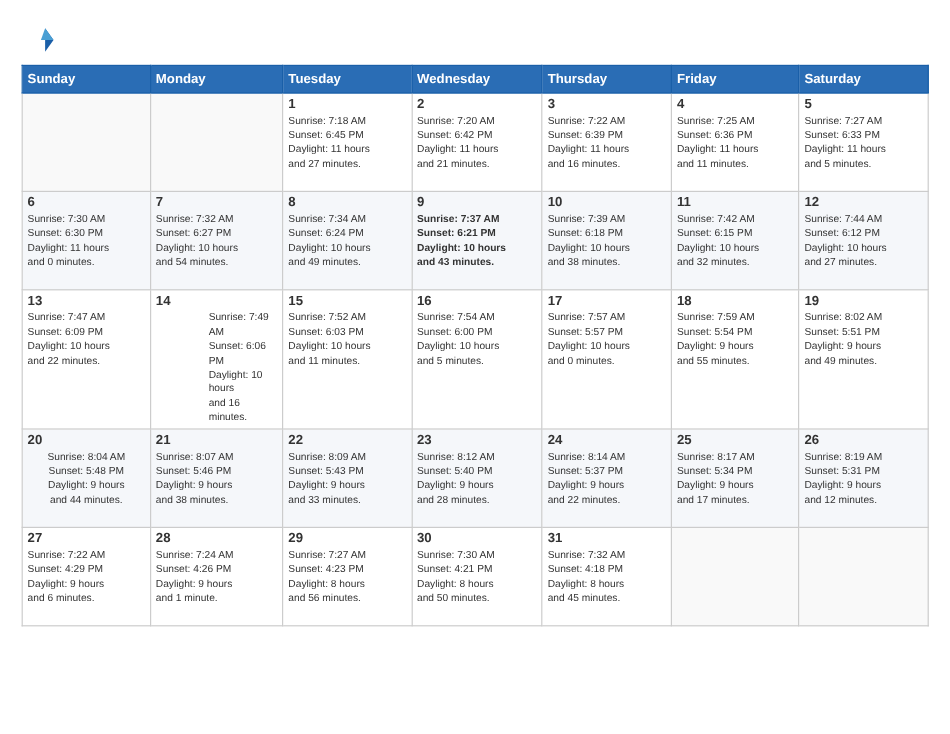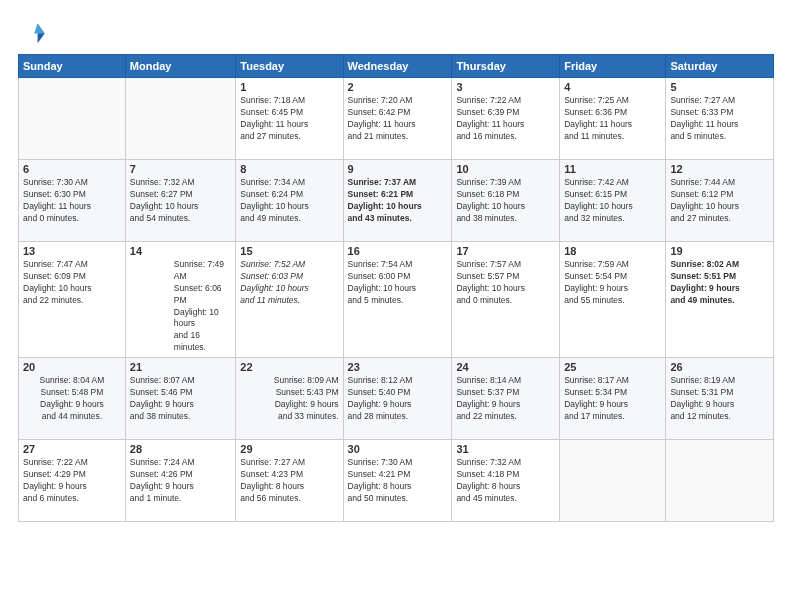--- a/index.html
+++ b/index.html
@@ -230,21 +230,21 @@
           </td>
           <td>
             <div class="day-num">14</div>
             <div class="day-info" style="white-space: pre-line; margin-left: 44px;">Sunrise: 7:49 AM
 Sunset: 6:06 PM
 Daylight: 10 hours
 and 16 minutes.</div>
           </td>
           <td>
             <div class="day-num">15</div>
-            <div class="day-info" style="white-space: pre-line; font-style: italic;">Sunrise: 7:52 AM
+            <div class="day-info" style="white-space: pre-line;">Sunrise: 7:52 AM
 Sunset: 6:03 PM
 Daylight: 10 hours
 and 11 minutes.</div>
           </td>
           <td>
             <div class="day-num">16</div>
             <div class="day-info" style="white-space: pre-line;">Sunrise: 7:54 AM
 Sunset: 6:00 PM
 Daylight: 10 hours
 and 5 minutes.</div>
@@ -258,21 +258,21 @@
           </td>
           <td>
             <div class="day-num">18</div>
             <div class="day-info" style="white-space: pre-line;">Sunrise: 7:59 AM
 Sunset: 5:54 PM
 Daylight: 9 hours
 and 55 minutes.</div>
           </td>
           <td>
             <div class="day-num">19</div>
-            <div class="day-info" style="white-space: pre-line; font-weight: bold;">Sunrise: 8:02 AM
+            <div class="day-info" style="white-space: pre-line;">Sunrise: 8:02 AM
 Sunset: 5:51 PM
 Daylight: 9 hours
 and 49 minutes.</div>
           </td>
         </tr>
         <tr>
           <td>
             <div class="day-num">20</div>
             <div class="day-info" style="white-space: pre-line; text-align: center;">Sunrise: 8:04 AM
 Sunset: 5:48 PM
@@ -281,21 +281,21 @@
           </td>
           <td>
             <div class="day-num">21</div>
             <div class="day-info" style="white-space: pre-line;">Sunrise: 8:07 AM
 Sunset: 5:46 PM
 Daylight: 9 hours
 and 38 minutes.</div>
           </td>
           <td>
             <div class="day-num">22</div>
-            <div class="day-info" style="white-space: pre-line; text-align: right;">Sunrise: 8:09 AM
+            <div class="day-info" style="white-space: pre-line;">Sunrise: 8:09 AM
 Sunset: 5:43 PM
 Daylight: 9 hours
 and 33 minutes.</div>
           </td>
           <td>
             <div class="day-num">23</div>
             <div class="day-info" style="white-space: pre-line;">Sunrise: 8:12 AM
 Sunset: 5:40 PM
 Daylight: 9 hours
 and 28 minutes.</div>

